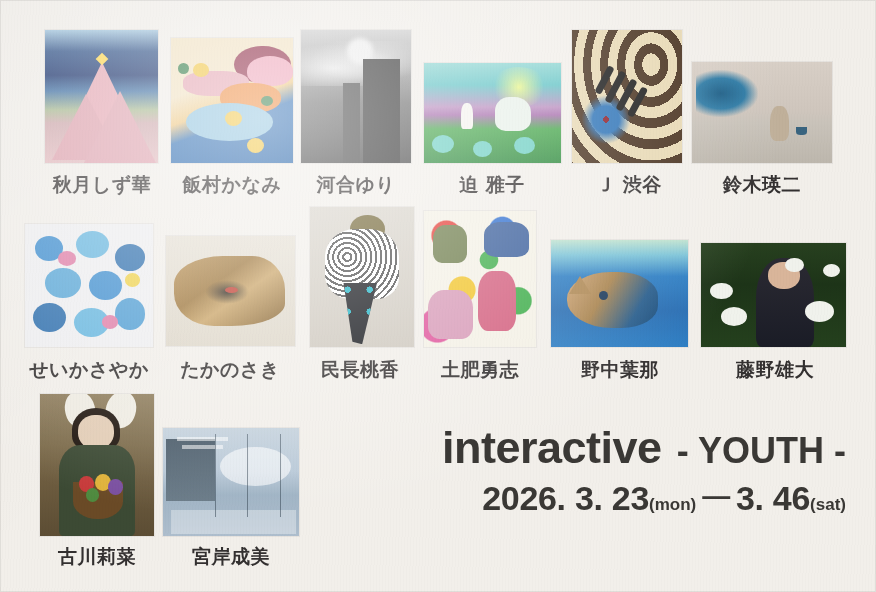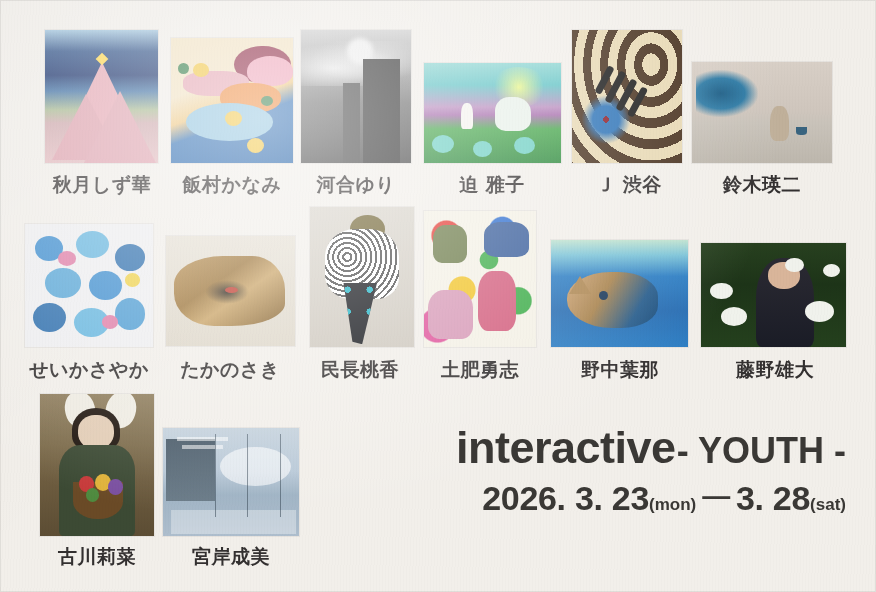--- a/index.html
+++ b/index.html
@@ -183,21 +183,21 @@
     font-size: 45px;
     font-weight: 700;
     color: #3a3835;
     letter-spacing: -0.5px;
     line-height: 1.05;
     white-space: nowrap;
   }
   .t-main .sub {
     font-size: 36px;
     letter-spacing: 0px;
-    margin-left: 1px;
+    margin-left: 15px;
   }
   .t-date {
     margin-top: 8px;
     font-size: 34px;
     font-weight: 700;
     color: #3a3835;
     letter-spacing: -0.3px;
     white-space: nowrap;
   }
   .t-date .dow {
@@ -389,17 +389,17 @@
       <div class="line" style="left:86%; top:6%; height:76%;"></div>
     </div>
   </div>
   <div class="name" style="left:157px; top:544px; width:148px;">宮岸成美</div>
 
   <div id="titleblock">
     <div class="t-main">
       <span>interactive</span><span class="sub">- YOUTH -</span>
     </div>
     <div class="t-date">
-      <span>2026. 3. 23</span><span class="dow">(mon)</span><span class="dash">—</span><span>3. 28</span><span class="dow">(sat)</span>
+      <span>2026. 3. 23</span><span class="dow">(mon)</span><span class="dash">—</span><span>3. 46</span><span class="dow">(sat)</span>
     </div>
   </div>
 
 </div>
 
 </body></html>

